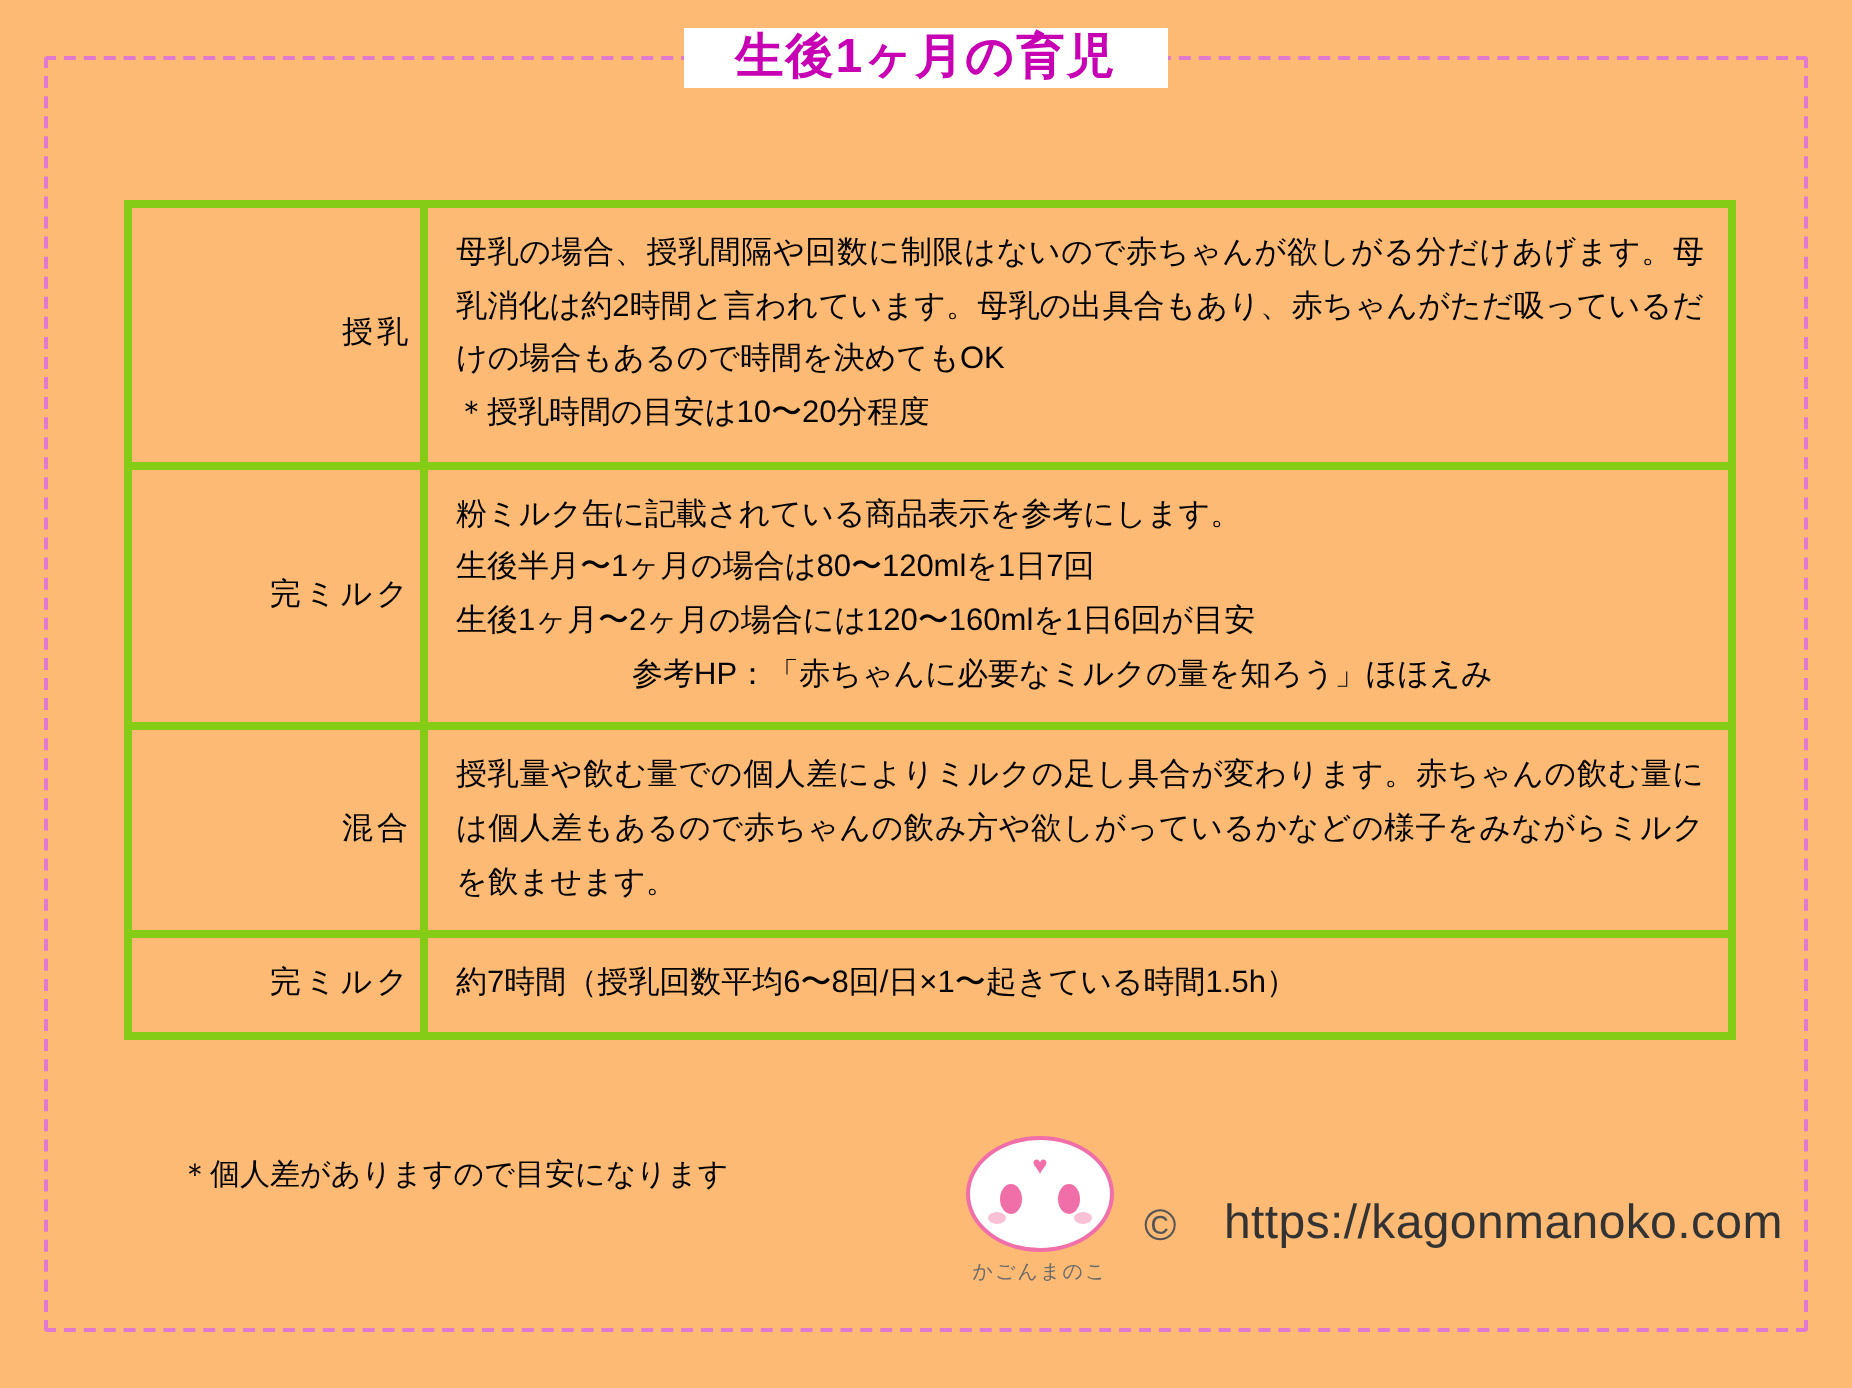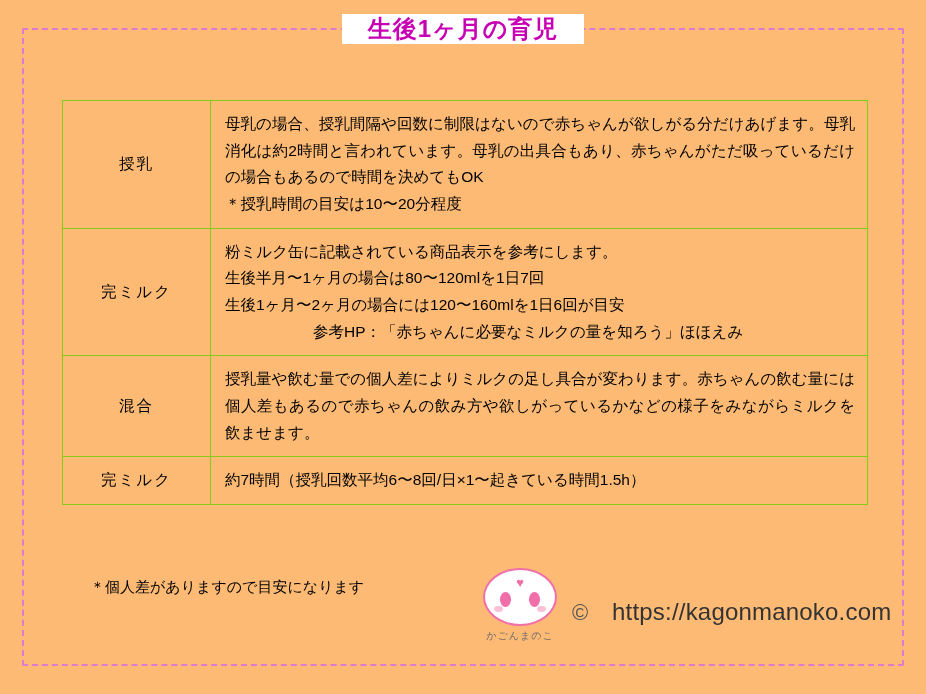--- a/index.html
+++ b/index.html
@@ -44,29 +44,29 @@
     position: absolute;
     left: 62px; top: 100px;
     width: 806px;
   }
   table.info {
     border-collapse: collapse;
     width: 806px;
     table-layout: fixed;
   }
   table.info td {
-    border: 1px solid #84cc16;
+    border: 4px solid #84cc16;
     vertical-align: middle;
     font-size: 15.5px;
     color: #000000;
     line-height: 1.72;
   }
   td.label {
     width: 148px;
-    text-align: center;
+    text-align: right;
     font-size: 17px;
     letter-spacing: 2px;
     padding: 6px 4px;
   }
   td.body {
     padding: 10px 12px 10px 14px;
   }
   td.body .line { white-space: nowrap; }
   td.body p { margin: 0; }
   .para {

